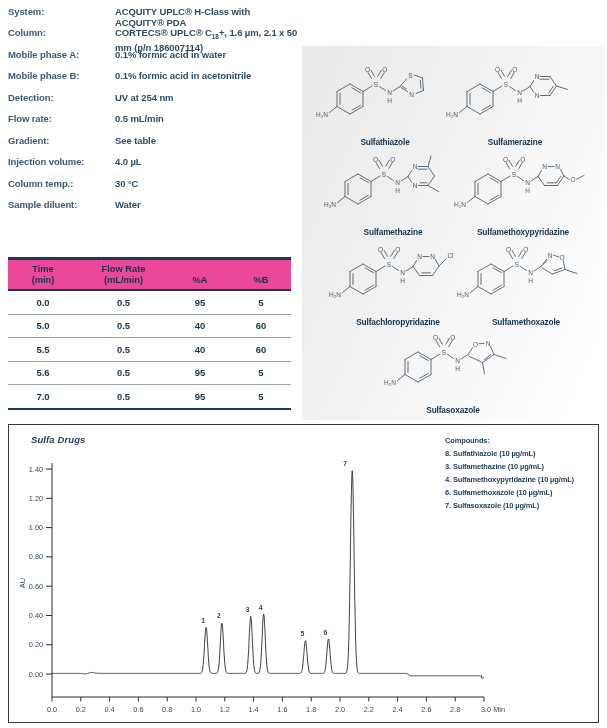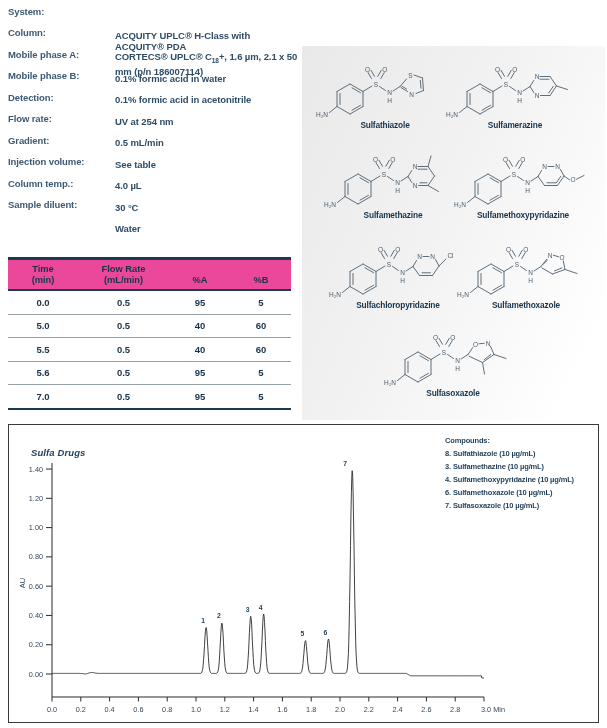--- a/index.html
+++ b/index.html
@@ -4,51 +4,51 @@
 <style>
   html,body{margin:0;padding:0;background:#fff;}
   #page{position:relative;width:607px;height:728px;background:#fff;overflow:hidden;
         font-family:"Liberation Sans",sans-serif;}
 
   
   .params{position:absolute;left:8px;top:6px;width:292px;}
   .param-row{display:flex;height:21.45px;align-items:flex-start;}
   .param-label{width:107px;flex:0 0 107px;font-size:9.5px;font-weight:bold;
                letter-spacing:-0.1px;color:#3d5a74;line-height:11px;}
-  .param-value{font-size:9.5px;font-weight:bold;letter-spacing:-0.1px;color:#2f4d66;line-height:11px;margin-top:24px;}
+  .param-value{font-size:9.5px;font-weight:bold;letter-spacing:-0.1px;color:#2f4d66;line-height:11px;}
   .param-value sub{font-size:6.5px;}
 
   
   .gtable{position:absolute;left:8px;top:257px;width:283px;border-collapse:collapse;
           border-top:3px solid #1c3a52;}
   .gtable th{background:#ec4899;vertical-align:bottom;padding:4px 0 3px;
              border-bottom:2px solid #1c3a52;}
   .h-line{font-size:9.3px;font-weight:bold;color:#16334b;text-align:center;
           line-height:11px;min-height:11px;}
   .gtable td{height:20.5px;text-align:center;font-size:9.5px;font-weight:bold;
              color:#16334b;border-bottom:1px solid #98a0a8;}
   .gtable tr.last td{border-bottom:2px solid #1c3a52;}
   .c0{width:70px;} .c1{width:91px;} .c2{width:62px;} .c3{width:60px;}
 
   
   .structs{position:absolute;left:302px;top:46px;width:303px;height:374px;
            background:linear-gradient(115deg,#e9e9e9 0%,#f2f2f2 45%,#ffffff 90%);}
   .fig{position:absolute;width:150px;text-align:center;}
   .fig svg{display:block;}
-  .fig-caption{font-size:8.3px;font-weight:bold;color:#16334b;margin-top:0px;
+  .fig-caption{font-size:8.3px;font-weight:bold;color:#16334b;margin-top:17px;
                letter-spacing:-0.15px;white-space:nowrap;}
   .f0{left:8px;top:12px;}  .f1{left:138px;top:12px;}
   .f2{left:16px;top:102px;} .f3{left:146px;top:102px;}
   .f4{left:21px;top:192px;} .f5{left:149px;top:192px;}
   .f6{left:76px;top:280px;}
 
   
   .chart-box{position:absolute;left:8px;top:424px;width:589px;height:297px;
              border:1px solid #3a3a3a;background:#fff;}
-  .chart-title{position:absolute;left:22px;top:22px;font-size:9.5px;font-style:italic;
+  .chart-title{position:absolute;left:22px;top:9px;font-size:9.5px;font-style:italic;
                font-weight:bold;color:#27425a;letter-spacing:0.1px;}
   .legend{position:absolute;left:436px;top:9px;width:152px;font-size:7.5px;
           font-weight:bold;letter-spacing:-0.15px;color:#1f3d57;line-height:13.1px;}
   #plot{position:absolute;left:0;top:0;}
 </style>
 </head>
 <body>
 
 <div id="page">
 

